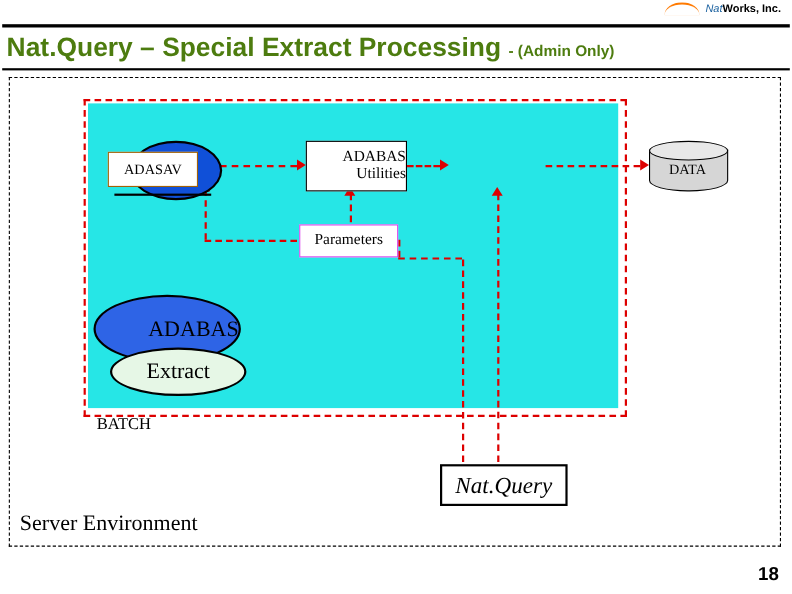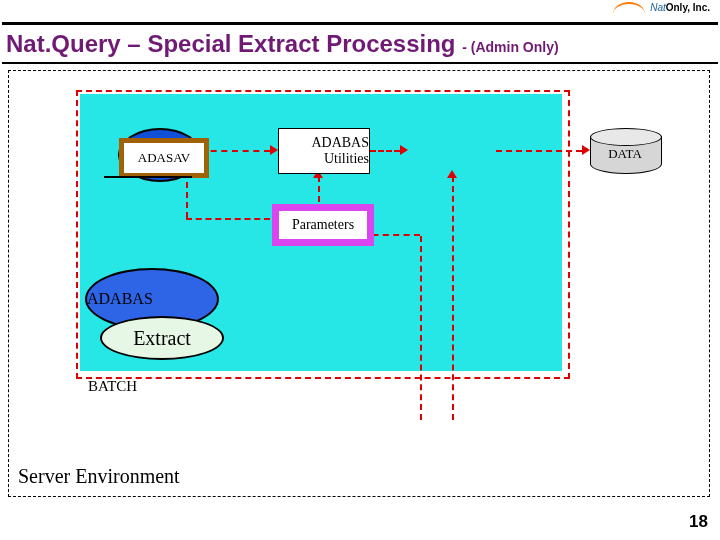--- a/index.html
+++ b/index.html
@@ -3,65 +3,65 @@
 <meta charset="utf-8">
 <style>
   html,body{margin:0;padding:0;width:720px;height:540px;background:#fff;font-family:Arial,Helvetica,sans-serif;}
   .slide{position:relative;width:720px;height:540px;}
   
   .toprule{position:absolute;left:2px;top:22px;width:716px;height:3px;background:#000;}
   .logo{position:absolute;right:10px;top:2px;font-size:10px;color:#185f9e;font-style:italic;}
   .logo b{color:#000;font-style:normal;}
   .logo .swoosh{display:inline-block;width:32px;height:10px;border-top:2px solid #ff7a00;border-radius:50%/100% 100% 0 0;vertical-align:middle;margin-right:2px;}
   
-  .title{position:absolute;left:6px;top:30px;font-size:24px;font-weight:bold;color:#701a75;}
+  .title{position:absolute;left:6px;top:30px;font-size:24px;font-weight:bold;color:#4d7c0f;}
   .title .sub{font-size:14px;font-weight:bold;}
   .title-rule{position:absolute;left:2px;top:62px;width:716px;height:2px;background:#000;}
   
   .server-env{position:absolute;left:8px;top:70px;width:700px;height:425px;border:1px dashed #000;}
   .server-label{position:absolute;left:18px;top:465px;font-size:20px;font-family:'Times New Roman',serif;}
   .pagenum{position:absolute;right:12px;bottom:8px;font-size:17px;font-weight:bold;}
   
   .batch-box{position:absolute;left:76px;top:90px;width:490px;height:285px;border:2px dashed #d00;}
   .batch-fill{position:absolute;left:80px;top:94px;width:482px;height:277px;background:#26e6e6;}
   .batch-label{position:absolute;left:88px;top:350px;font-size:15px;font-family:'Times New Roman',serif;margin-top:28px;}
   
-  .adabas-ell{position:absolute;left:85px;top:268px;width:130px;height:58px;border:2px solid #000;border-radius:50%;background:#2e64e6;display:flex;align-items:center;justify-content:flex-start;font-family:'Times New Roman',serif;font-size:16px;}
+  .adabas-ell{position:absolute;left:85px;top:268px;width:130px;height:58px;border:2px solid #000;border-radius:50%;background:#2e64e6;display:flex;align-items:center;justify-content:flex-end;font-family:'Times New Roman',serif;font-size:20px;}
   
   .natural-ell{position:absolute;left:100px;top:316px;width:120px;height:40px;border:2px solid #000;border-radius:50%;background:#e6f7e6;display:flex;align-items:center;justify-content:center;font-family:'Times New Roman',serif;font-size:20px;}
   
   .adasav-wrap{position:absolute;left:98px;top:120px;width:110px;height:70px;}
   .adasav-back{position:absolute;left:20px;top:8px;width:80px;height:50px;border:2px solid #000;border-radius:50%;background:#1050d8;}
-  .adasav-box{position:absolute;left:0;top:18px;width:80px;height:30px;background:#fff;border:5px solid #a16207;font-size:13px;display:flex;align-items:center;justify-content:center;font-family:'Times New Roman',serif;margin-left:21px;}
+  .adasav-box{position:absolute;left:0;top:18px;width:80px;height:30px;background:#fff;border:1px solid #a16207;font-size:13px;display:flex;align-items:center;justify-content:center;font-family:'Times New Roman',serif;}
   .adasav-under{position:absolute;left:6px;top:56px;width:88px;height:2px;background:#000;}
   .util-box{position:absolute;left:278px;top:128px;width:90px;height:44px;background:#fff;border:1px solid #000;font-size:14px;line-height:16px;text-align:right;display:flex;align-items:center;justify-content:center;font-family:'Times New Roman',serif;}
   .natprog-box{position:absolute;left:408px;top:128px;width:86px;height:44px;background:#fff;border:1px solid #000;font-size:14px;line-height:16px;text-align:center;display:flex;align-items:center;justify-content:center;font-family:'Times New Roman',serif;}
   
   .data-cyl{position:absolute;left:590px;top:128px;width:70px;height:44px;}
   .cyl-body{position:absolute;left:0;top:8px;width:70px;height:36px;background:#d6d6d6;border:1px solid #000;border-radius:0 0 35px 35px/0 0 10px 10px;}
   .cyl-top{position:absolute;left:0;top:0;width:70px;height:16px;background:#e8e8e8;border:1px solid #000;border-radius:50%;}
   .cyl-label{position:absolute;left:0;top:18px;width:70px;text-align:center;font-size:13px;font-family:'Times New Roman',serif;}
   
-  .param-box{position:absolute;left:272px;top:204px;width:88px;height:28px;background:#fff;border:7px solid #d946ef;font-size:14px;display:flex;align-items:center;justify-content:center;font-family:'Times New Roman',serif;text-align:center;}
+  .param-box{position:absolute;left:272px;top:204px;width:88px;height:28px;background:#fff;border:1px solid #d946ef;font-size:14px;display:flex;align-items:center;justify-content:center;font-family:'Times New Roman',serif;text-align:center;}
   
   .nq-box{position:absolute;left:400px;top:422px;width:112px;height:34px;background:#fff;border:2px solid #000;font-style:italic;font-family:'Times New Roman',serif;font-size:21px;display:flex;align-items:center;justify-content:center;}
   
   .arrow{position:absolute;border-top:2px dashed #d00;height:0;}
   .arrow.v{border-top:none;border-left:2px dashed #d00;width:0;}
   .ahead{position:absolute;width:0;height:0;}
   .ahead.r{border-top:5px solid transparent;border-bottom:5px solid transparent;border-left:8px solid #d00;}
   .ahead.u{border-left:5px solid transparent;border-right:5px solid transparent;border-bottom:8px solid #d00;}
 </style>
 </head>
 <body>
 <div class="slide">
 
   <div class="logo">
     <span class="swoosh"></span>
-    <span>Nat</span><b>Only, Inc.</b>
+    <span>Nat</span><b>Works, Inc.</b>
   </div>
   <div class="toprule"></div>
 
   <div class="title">
     <span>Nat.Query – Special Extract Processing </span>
     <span class="sub">- (Admin Only)</span>
   </div>
   <div class="title-rule"></div>
 
   <div class="server-env"></div>
@@ -110,15 +110,16 @@
 
   <div class="param-box">Parameters</div>
 
   <div class="adabas-ell">
       <span>ADABAS</span>
     </div>
   <div class="natural-ell">
       <span>Extract</span>
     </div>
 
+  <div class="nq-box">Nat.Query</div>
 
   <div class="pagenum">18</div>
 </div>
 
 </body></html>

